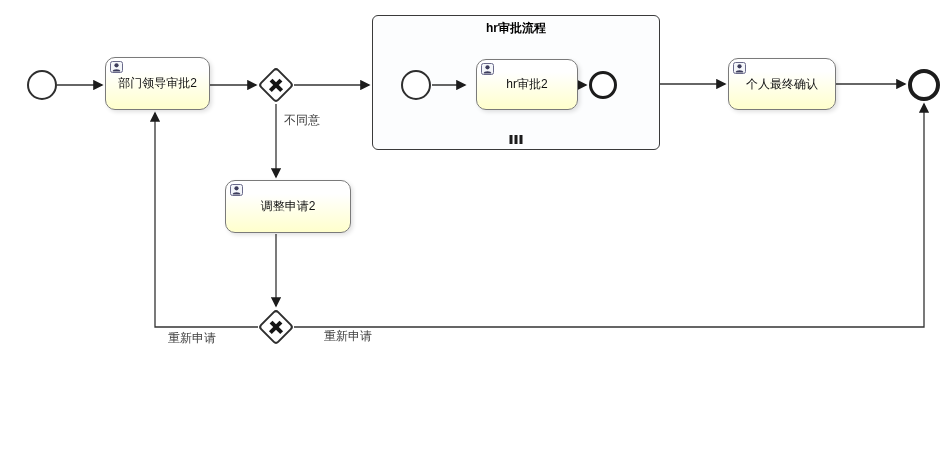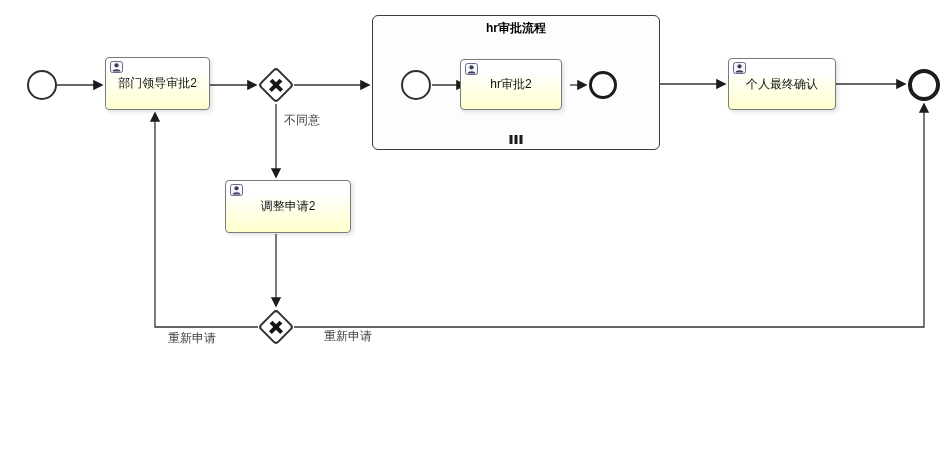--- a/index.html
+++ b/index.html
@@ -1,20 +1,20 @@
 <!DOCTYPE html>
 <html style="--task-fill-bottom: #ffffcc; --task-border: #7a7a7a; --subprocess-fill: #fcfdfe;"><head>
 <meta charset="utf-8">
 <style>
   html,body{margin:0;padding:0;background:#ffffff;}
   .canvas{position:relative;width:950px;height:457px;background:#fff;
           font-family:"Liberation Sans","DejaVu Sans",sans-serif;overflow:hidden;}
   .edges{position:absolute;left:0;top:0;pointer-events:none;}
   .task{position:absolute;box-sizing:border-box;border:1px solid var(--task-border,#7a7a7a);
-        border-radius:4px;
+        border-radius:10px;
         background:linear-gradient(to bottom,#ffffff 25%,var(--task-fill-bottom,#ffffcc));
         display:flex;align-items:center;justify-content:center;
         font-size:12px;color:#111;box-shadow:2px 2px 4px rgba(0,0,0,.12);}
   .task .user-icon{position:absolute;left:4px;top:3px;}
   .event{position:absolute;box-sizing:border-box;border-radius:50%;background:#fff;}
   .event.start{border:2px solid #2e2e2e;}
   .event.end-thick{border:4px solid #1c1c1c;}
   .event.end-thick-sm{border:3px solid #1c1c1c;}
   .gateway{position:absolute;width:26px;height:26px;box-sizing:border-box;
            border:2px solid #2e2e2e;background:#fff;border-radius:4px;transform:rotate(45deg);}
@@ -74,21 +74,21 @@
       <circle cx="6.5" cy="4.3" r="2.1" fill="#3d3d5c"></circle>
       <path d="M2.6,10.6 C2.6,7.6 10.4,7.6 10.4,10.6 Z" fill="#3d3d5c"></path>
     </svg>
     <span>部门领导审批2</span>
   </div>
 
   <div class="gateway" style="left:263px;top:72px;"></div>
 
   <div class="event start" style="left:401px;top:70px;width:30px;height:30px;"></div>
 
-  <div class="task" style="left:460px;top:59px;width:102px;height:51px;">
+  <div class="task" style="left:476px;top:59px;width:102px;height:51px;">
     <svg class="user-icon" width="13" height="12" viewBox="0 0 13 12">
       <rect x="0.5" y="0.5" width="12" height="11" rx="2" fill="#f4f6fa" stroke="#6a6a8a"></rect>
       <circle cx="6.5" cy="4.3" r="2.1" fill="#3d3d5c"></circle>
       <path d="M2.6,10.6 C2.6,7.6 10.4,7.6 10.4,10.6 Z" fill="#3d3d5c"></path>
     </svg>
     <span>hr审批2</span>
   </div>
 
   <div class="event end-thick-sm" style="left:589px;top:71px;width:28px;height:28px;"></div>
 

